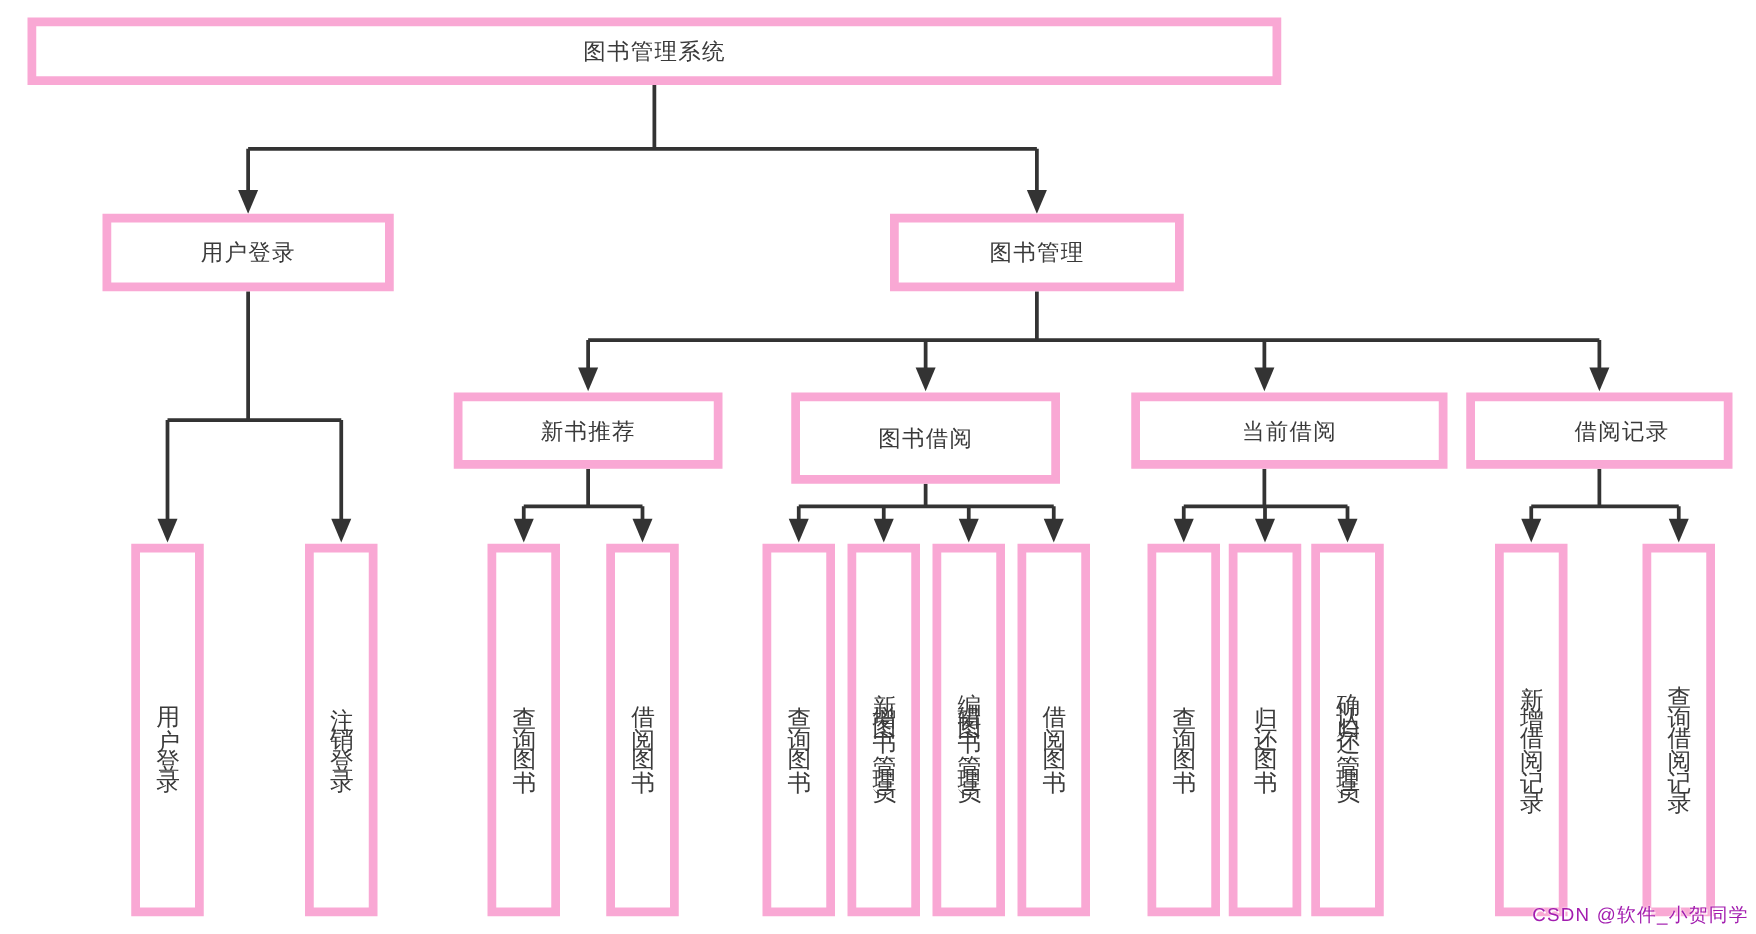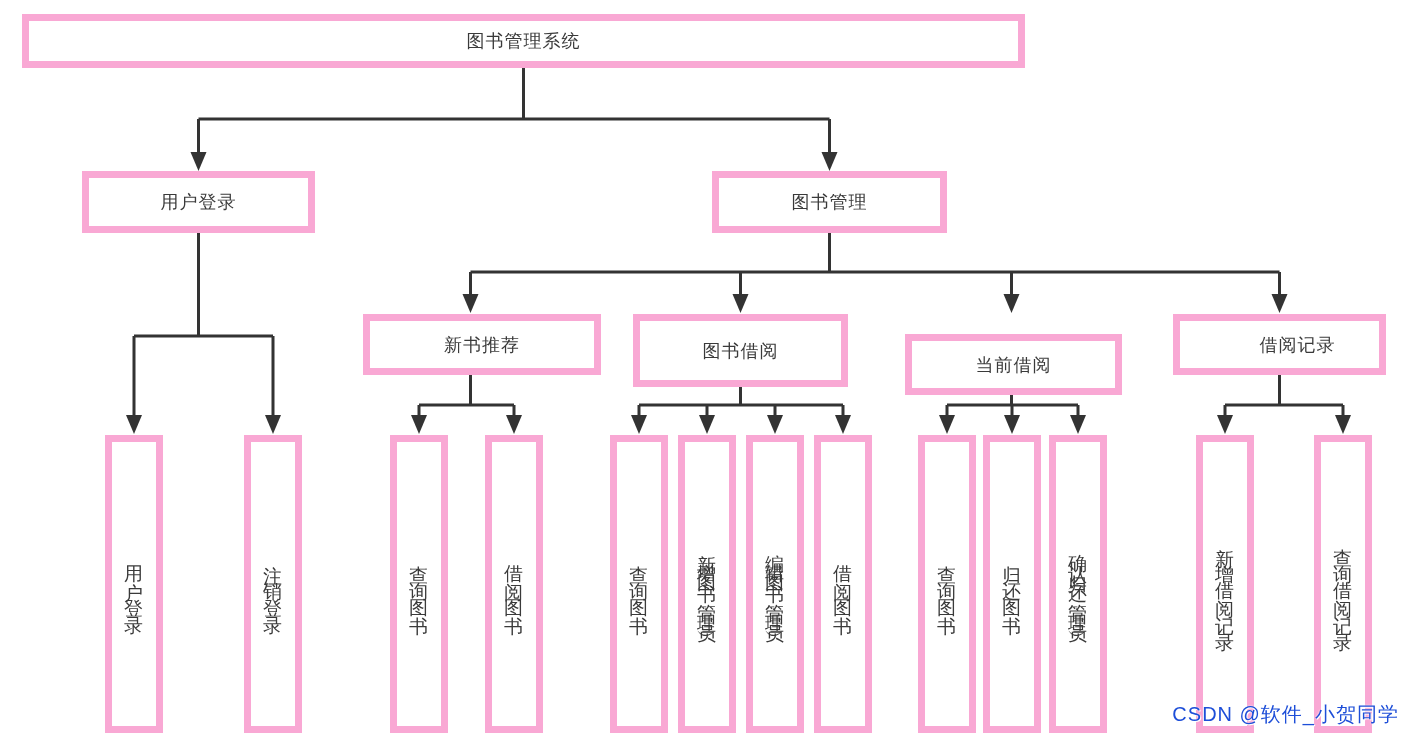--- a/index.html
+++ b/index.html
@@ -26,23 +26,23 @@
     writing-mode:vertical-rl;
     text-orientation:mixed;
     font-size:19px;
     letter-spacing:17px;
     line-height:1;
     white-space:nowrap;
   }
   .v.long span{letter-spacing:10px;}
   .watermark{
     position:absolute;
-    right:6px;bottom:19px;
-    font-size:20px;
-    color:#1d4ed8;
+    right:6px;bottom:5px;
+    font-size:15px;
+    color:#a21caf;
     text-shadow:0 0 2px #ffffff,1px 1px 0 #ffffff;
     z-index:5;
     letter-spacing:1px;
   }
 </style>
 </head>
 <body>
 
 <div class="canvas">
 
@@ -84,23 +84,23 @@
       <polygon points="1225,434 1217,415 1233,415"></polygon>
       <polygon points="1343,434 1335,415 1351,415"></polygon>
     </g>
   </svg>
 
   <div class="node h" style="left:22px;top:14px;width:1003px;height:54px;">图书管理系统</div>
 
   <div class="node h" style="left:82px;top:171px;width:233px;height:62px;">用户登录</div>
   <div class="node h" style="left:712px;top:171px;width:235px;height:62px;">图书管理</div>
 
-  <div class="node h" style="left:363px;top:314px;width:238px;height:61px;">新书推荐</div>
+  <div class="node h" style="left:363px;top:314px;width:215px;height:61px;">新书推荐</div>
   <div class="node h" style="left:633px;top:314px;width:215px;height:73px;">图书借阅</div>
-  <div class="node h" style="left:905px;top:314px;width:217px;height:61px;margin-top:20px;">当前借阅</div>
+  <div class="node h" style="left:905px;top:314px;width:253px;height:61px;">当前借阅</div>
   <div class="node h" style="left:1173px;top:314px;width:213px;height:61px;padding-left:36px;">借阅记录</div>
 
   <div class="node v" style="left:105px;top:435px;width:58px;height:298px;">
     <span>用户登录</span>
     </div>
   <div class="node v" style="left:244px;top:435px;width:58px;height:298px;">
     <span>注销登录</span>
     </div>
 
   <div class="node v" style="left:390px;top:435px;width:58px;height:298px;">

